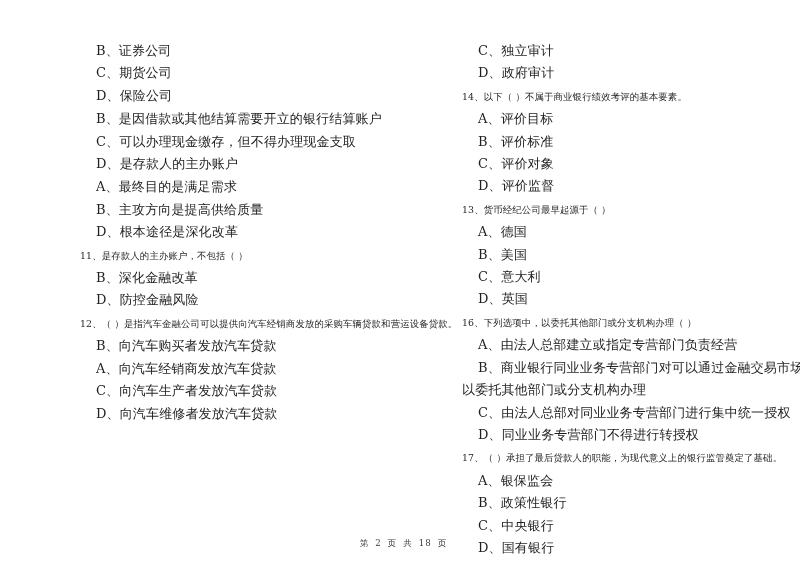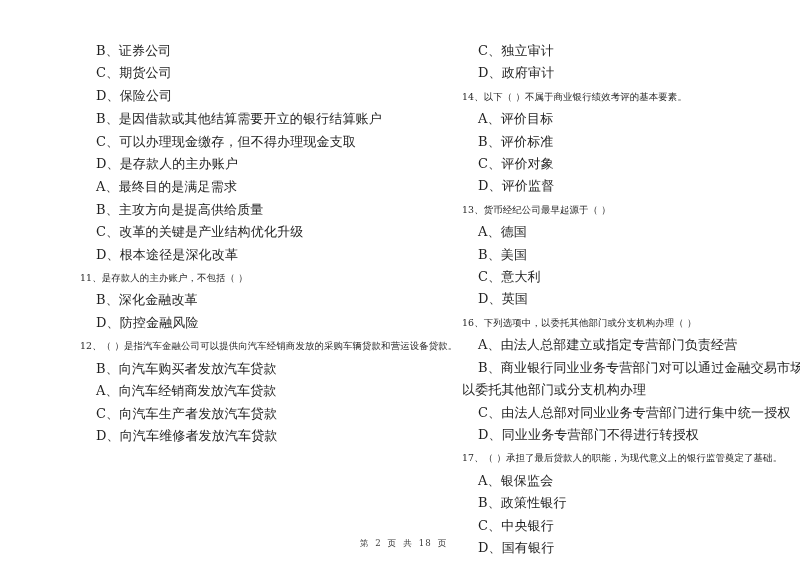--- a/index.html
+++ b/index.html
@@ -93,21 +93,20 @@
 
       <div class="q-block">
         <div class="q-option">B、是因借款或其他结算需要开立的银行结算账户</div>
         <div class="q-option">C、可以办理现金缴存，但不得办理现金支取</div>
         <div class="q-option">D、是存款人的主办账户</div>
       </div>
 
       <div class="q-block">
         <div class="q-option">A、最终目的是满足需求</div>
         <div class="q-option">B、主攻方向是提高供给质量</div>
-        <div class="q-option">C、改革的关键是产业结构优化升级</div>
         <div class="q-option">D、根本途径是深化改革</div>
       </div>
 
       <div class="q-block">
         <div class="q-stem"><span>11、</span><span>是存款人的主办账户，不包括（       ）</span></div>
         <div class="q-option">B、深化金融改革</div>
         <div class="q-option">D、防控金融风险</div>
       </div>
 
       <div class="q-block">

